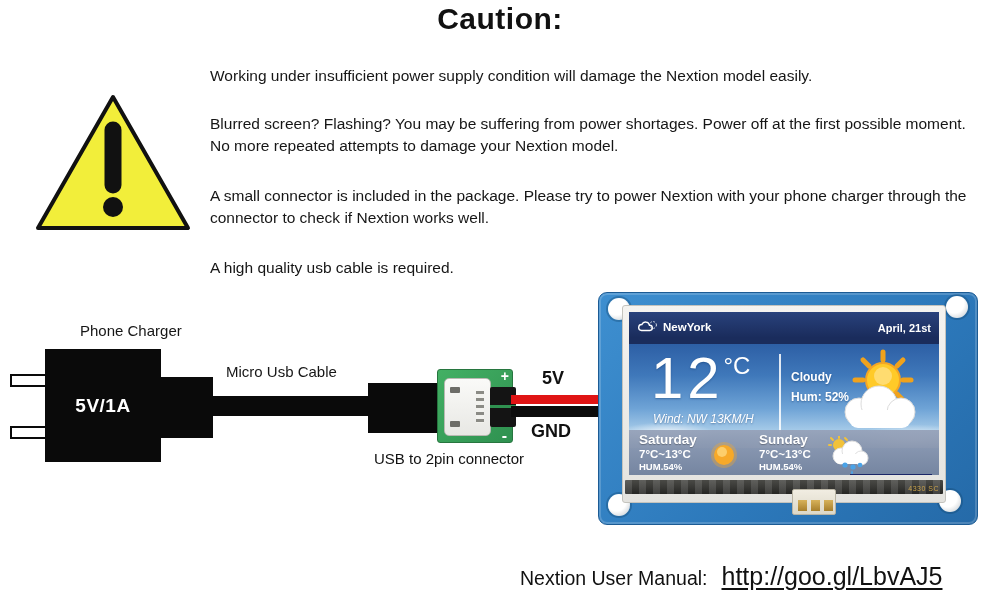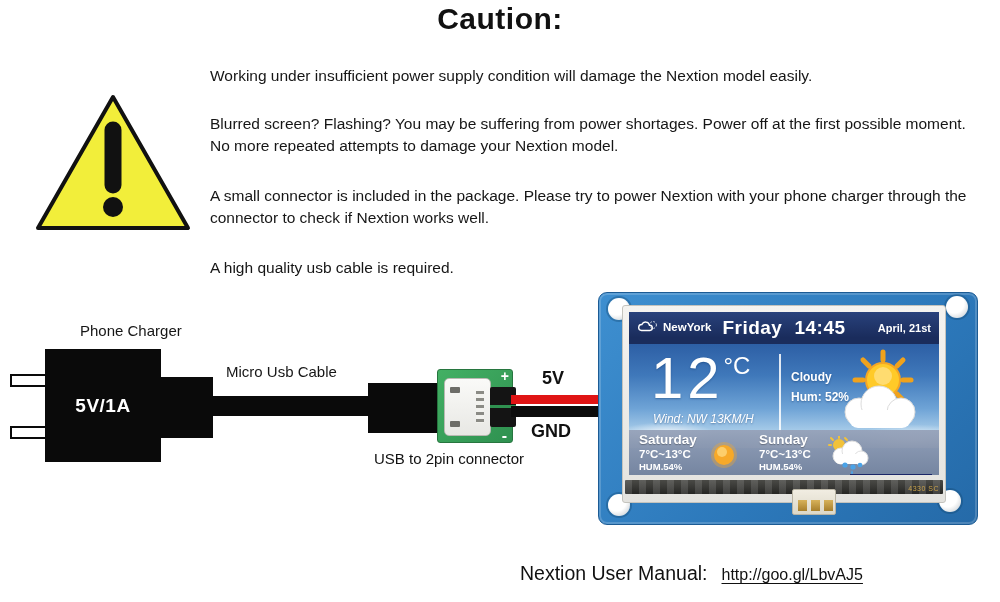--- a/index.html
+++ b/index.html
@@ -169,21 +169,21 @@
     position: absolute; left: 193px; top: 196px; width: 44px; height: 26px;
     background: linear-gradient(180deg,#f1ede2,#ddd8c8);
     border: 1px solid #b9b4a4; border-radius: 2px;
   }
   .pin-tab .gold { position: absolute; bottom: 3px; width: 9px; height: 11px; background: linear-gradient(180deg,#d8b25a,#a77f2c); }
   .gold.g1 { left: 5px; } .gold.g2 { left: 18px; } .gold.g3 { left: 31px; }
 
   
   .footer { left: 520px; top: 562px; display: flex; align-items: baseline; gap: 14px; }
   .footer-label { font-size: 19.5px; color: #111; }
-  .footer-link  { font-size: 16px; color: #111; text-decoration: underline; text-underline-offset: 3px; }
+  .footer-link  { font-size: 25px; color: #111; text-decoration: underline; text-underline-offset: 3px; }
 </style>
 </head>
 <body>
 
 <div class="abs page-title">Caution:</div>
 
 <div class="abs warn-wrap">
   <svg width="170" height="152" viewBox="0 0 170 152">
     <polygon points="85,9 160,140 10,140" fill="#f2ee3a" stroke="#111" stroke-width="4" stroke-linejoin="round"></polygon>
     <path d="M85,42 L85,97" stroke="#111" stroke-width="17" stroke-linecap="round"></path>
@@ -235,23 +235,20 @@
   <div class="bezel">
     <div class="screen">
 
       <div class="scr-header">
         <div class="city-group">
           <svg width="20" height="13" viewBox="0 0 20 13">
             <circle cx="15" cy="5" r="3.4" fill="none" stroke="#fff" stroke-width="1" stroke-dasharray="1.5 1.7"></circle>
             <path d="M3.5,10.5 a3,3 0 0 1 .4-6 a4,4 0 0 1 7.6,.8 a2.6,2.6 0 0 1 .4,5.2 z" fill="none" stroke="#fff" stroke-width="1.4"></path>
           </svg>
           <span class="city-name">NewYork</span>
-        </div>
-        <div class="day-time">
-          <span>Friday</span><span class="t">14:45</span>
         </div>
         <div class="date-label">April, 21st</div>
       </div>
 
       <div class="scr-main">
         <div class="big-temp">
           <span class="num">12</span>
           <span class="unit">°C</span>
         </div>
         <div class="wind-label">Wind: NW 13KM/H</div>

